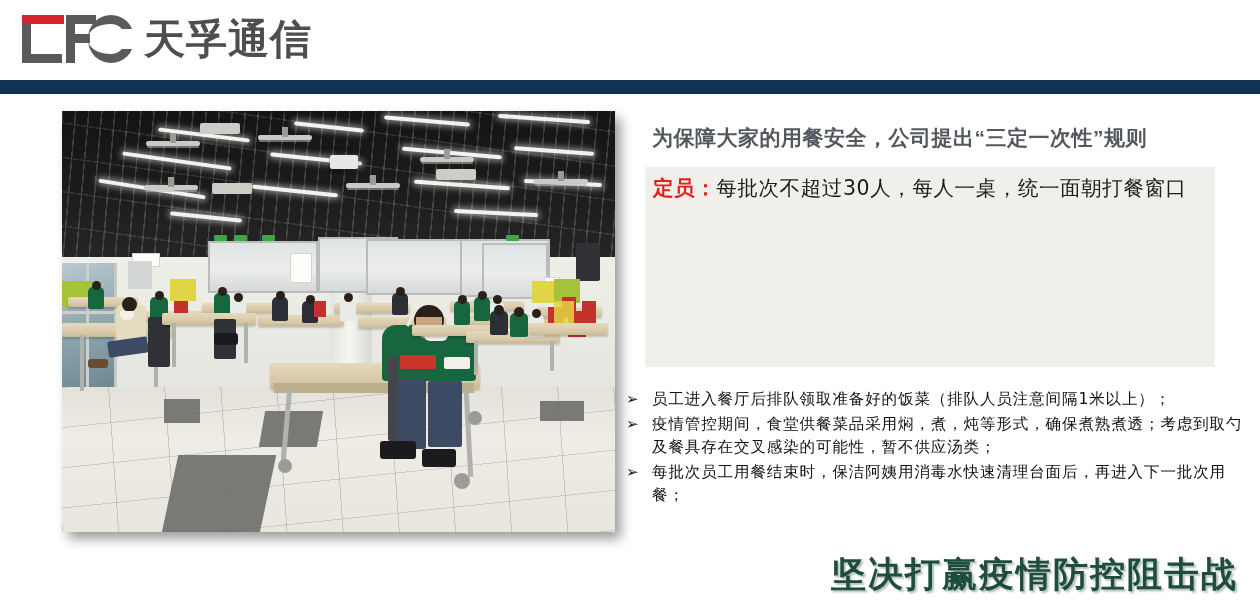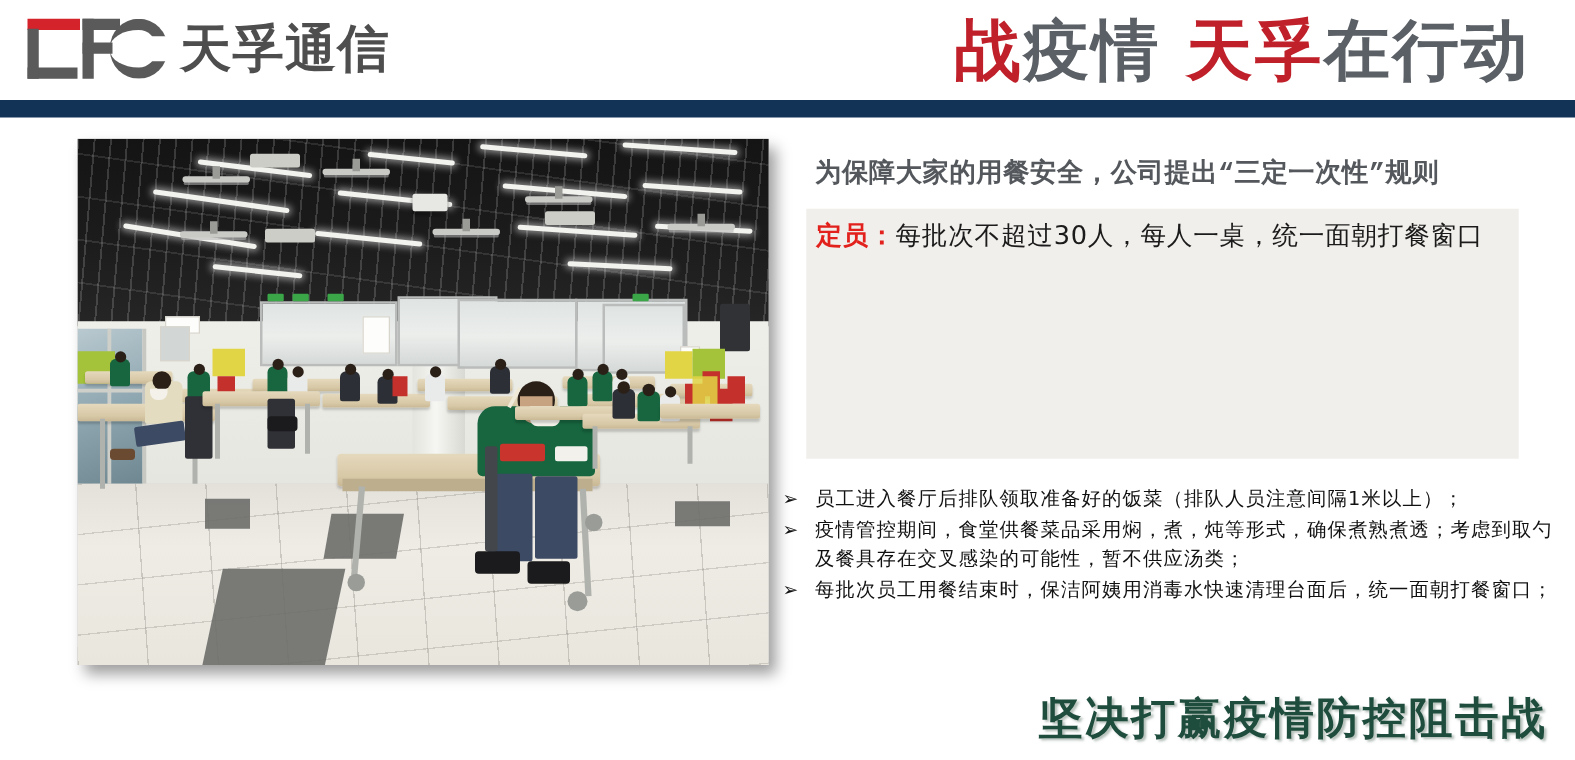--- a/index.html
+++ b/index.html
@@ -220,21 +220,21 @@
   .ph-tray { background: #c9342c; border-radius: 2px; }
   .ph-yellowpanel { background: #e2d545; }
   .ph-greenpanel { background: #a4c23a; }
   .ph-tv { background: #303236; border-radius: 2px; }
 
   
   #rules-heading {
     position: absolute;
     left: 652px; top: 124px;
     width: 590px;
-    font-family: Liberation Mono, monospace;
+    font-family: Liberation Sans, sans-serif;
     font-size: 21px;
     font-weight: bold;
     color: #54585c;
     letter-spacing: 0.5px;
     white-space: nowrap;
   }
   #rules-box {
     position: absolute;
     left: 645px; top: 167px;
     width: 570px; height: 200px;
@@ -305,23 +305,20 @@
       <div class="lm-c1"></div>
       <div class="lm-f"></div>
       <div class="lm-f-top"></div>
       <div class="lm-f-mid"></div>
       <div class="lm-c2"></div>
       <div class="lm-c2-cut"></div>
     </div>
     <div id="brand-name">天孚通信</div>
   </div>
 
-  <div id="header-title">
-    <span class="t-red">战</span><span class="t-gray">疫情</span>&nbsp;<span class="t-red">天孚</span><span class="t-gray">在行动</span>
-  </div>
 </div>
 <div id="header-rule"></div>
 
 <div id="cafeteria-photo">
   <div class="ph ph-ceiling"></div>
   <div class="ph ph-ceiling-grid"></div>
 
   <div class="ph ph-light" style="left:96px;  top:22px;  width:92px;  transform:rotate(7deg);"></div>
   <div class="ph ph-light" style="left:232px; top:14px;  width:70px;  transform:rotate(6deg);"></div>
   <div class="ph ph-light" style="left:322px; top:8px;   width:86px;  transform:rotate(5deg);"></div>
@@ -485,17 +482,17 @@
   <div class="bullet-item">
     <span class="bullet-arrow">➢</span>
     <span class="bullet-text">员工进入餐厅后排队领取准备好的饭菜（排队人员注意间隔1米以上）；</span>
   </div>
   <div class="bullet-item">
     <span class="bullet-arrow">➢</span>
     <span class="bullet-text">疫情管控期间，食堂供餐菜品采用焖，煮，炖等形式，确保煮熟煮透；考虑到取勺及餐具存在交叉感染的可能性，暂不供应汤类；</span>
   </div>
   <div class="bullet-item">
     <span class="bullet-arrow">➢</span>
-    <span class="bullet-text">每批次员工用餐结束时，保洁阿姨用消毒水快速清理台面后，统一面朝打餐窗口；</span>
+    <span class="bullet-text">每批次员工用餐结束时，保洁阿姨用消毒水快速清理台面后，再进入下一批次用餐；</span>
   </div>
 </div>
 
 <div id="footer-slogan">坚决打赢疫情防控阻击战</div>
 
 </body></html>

